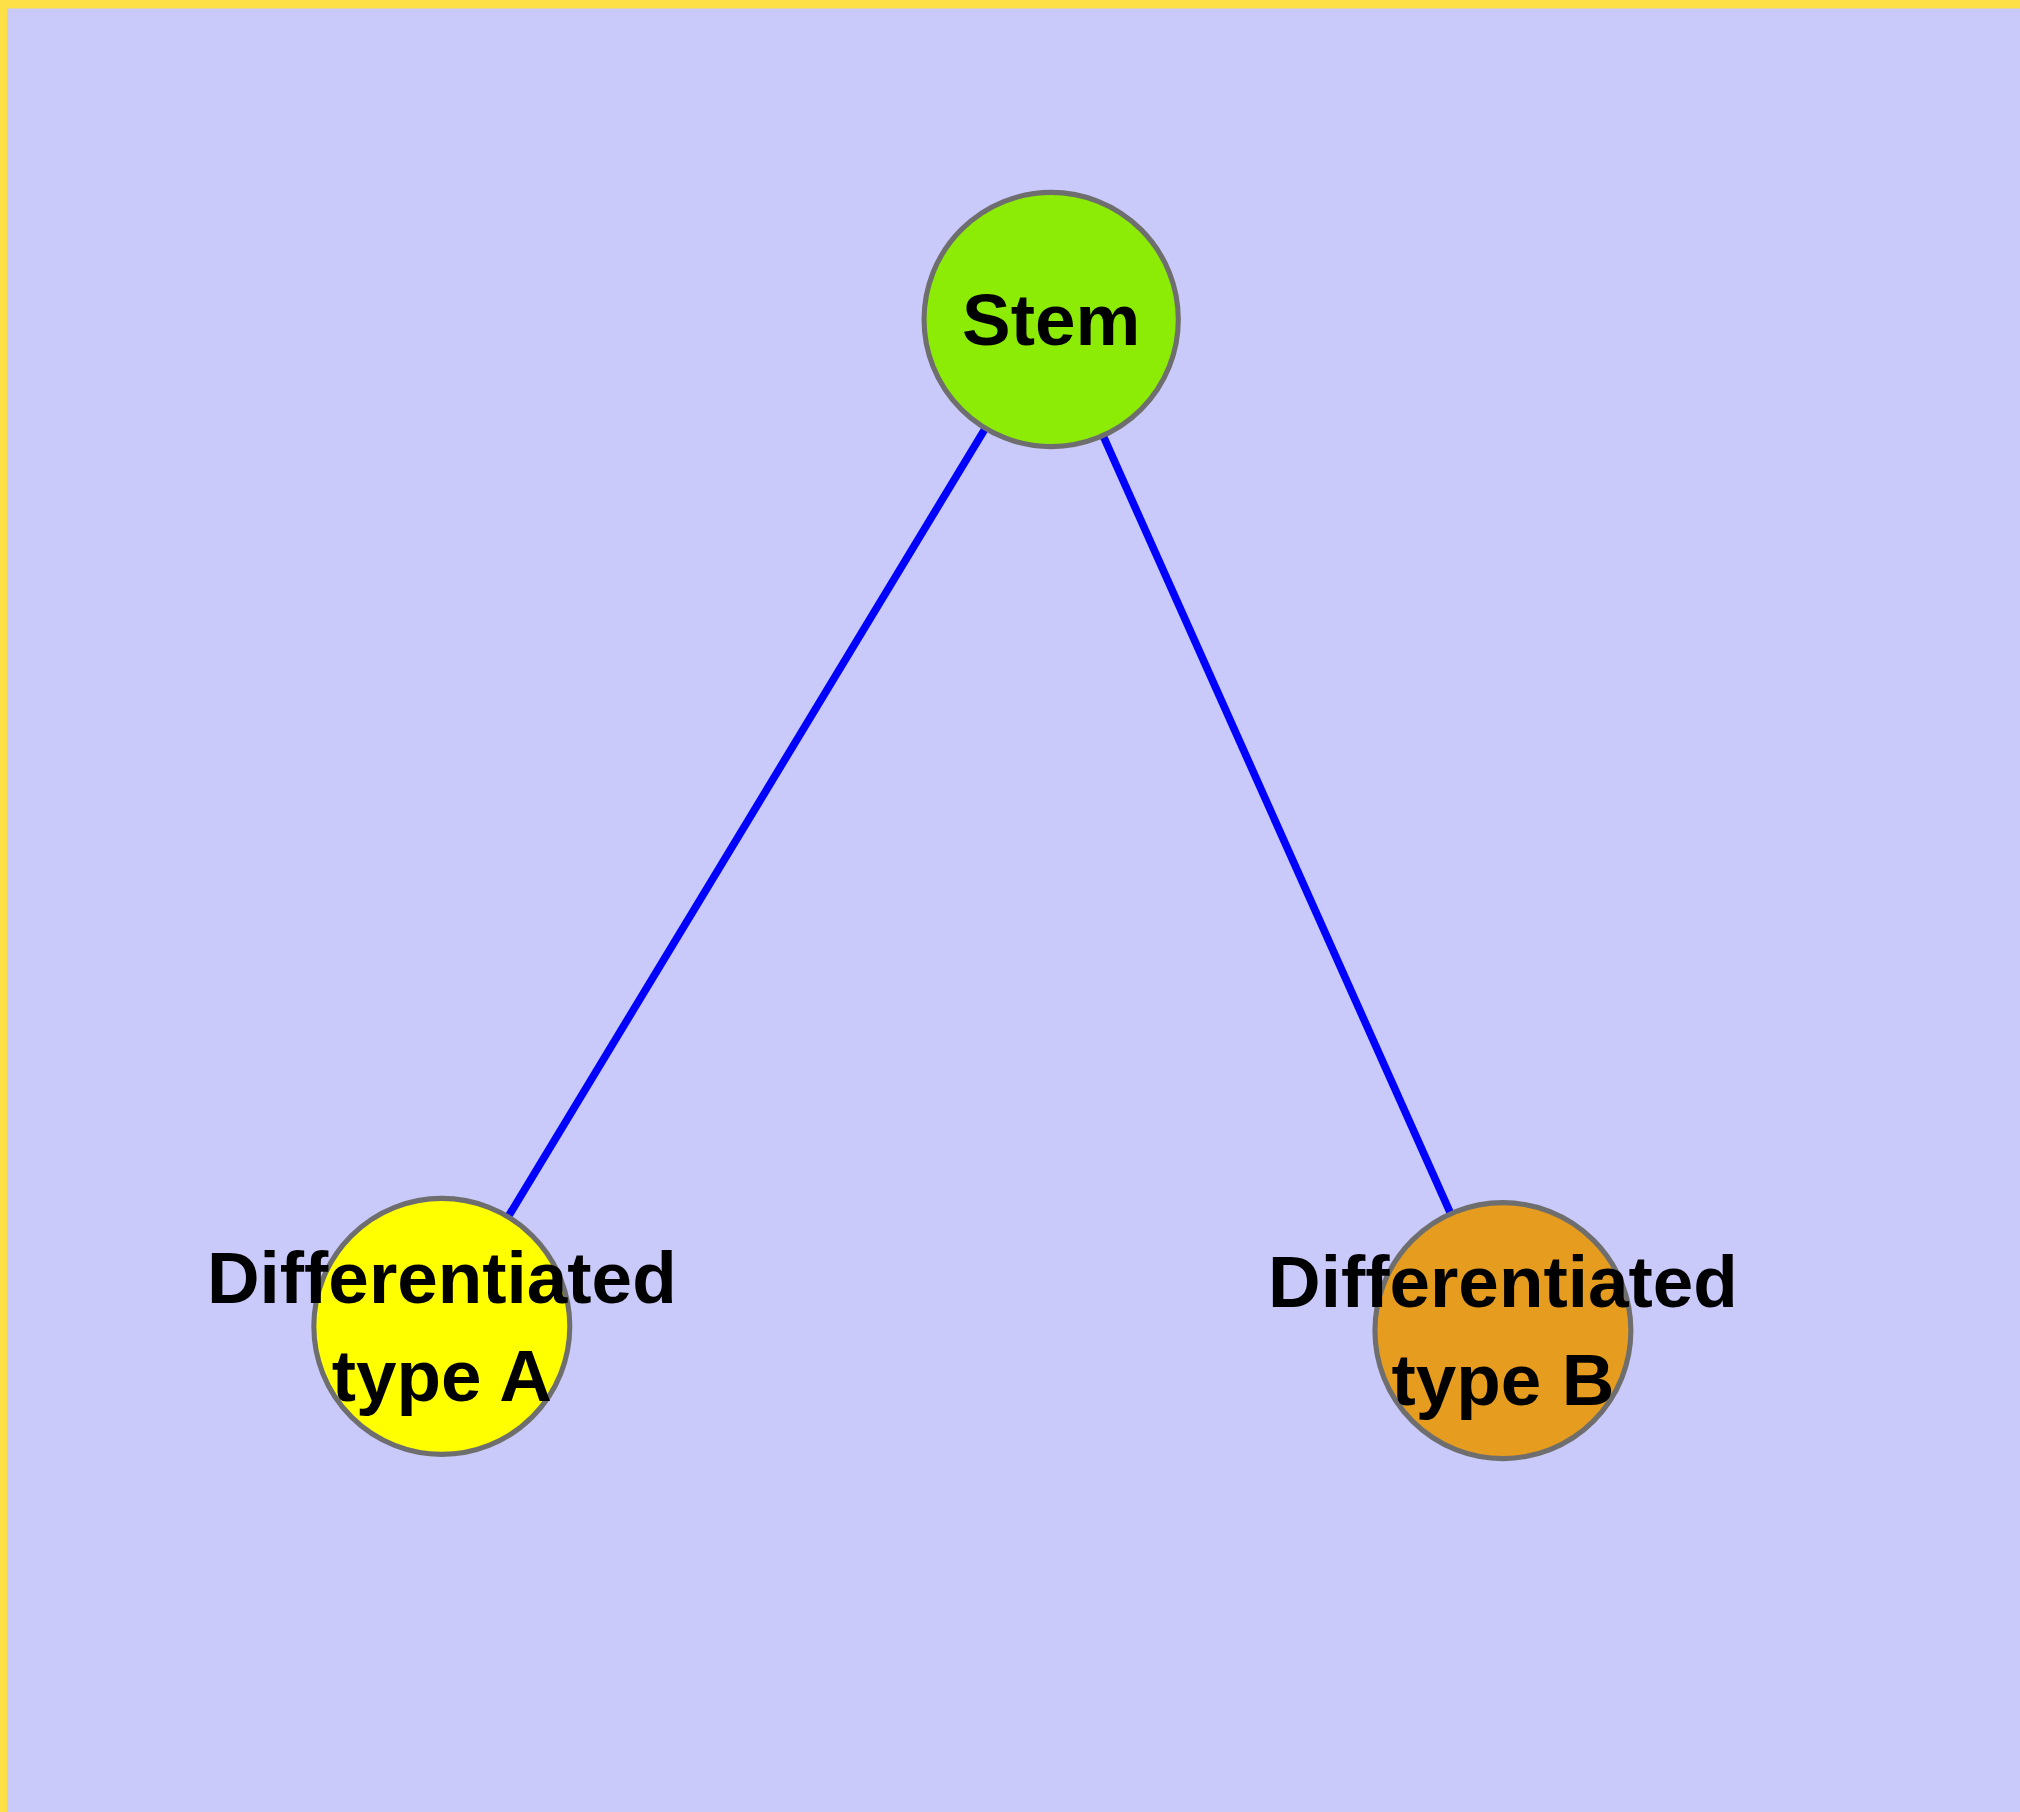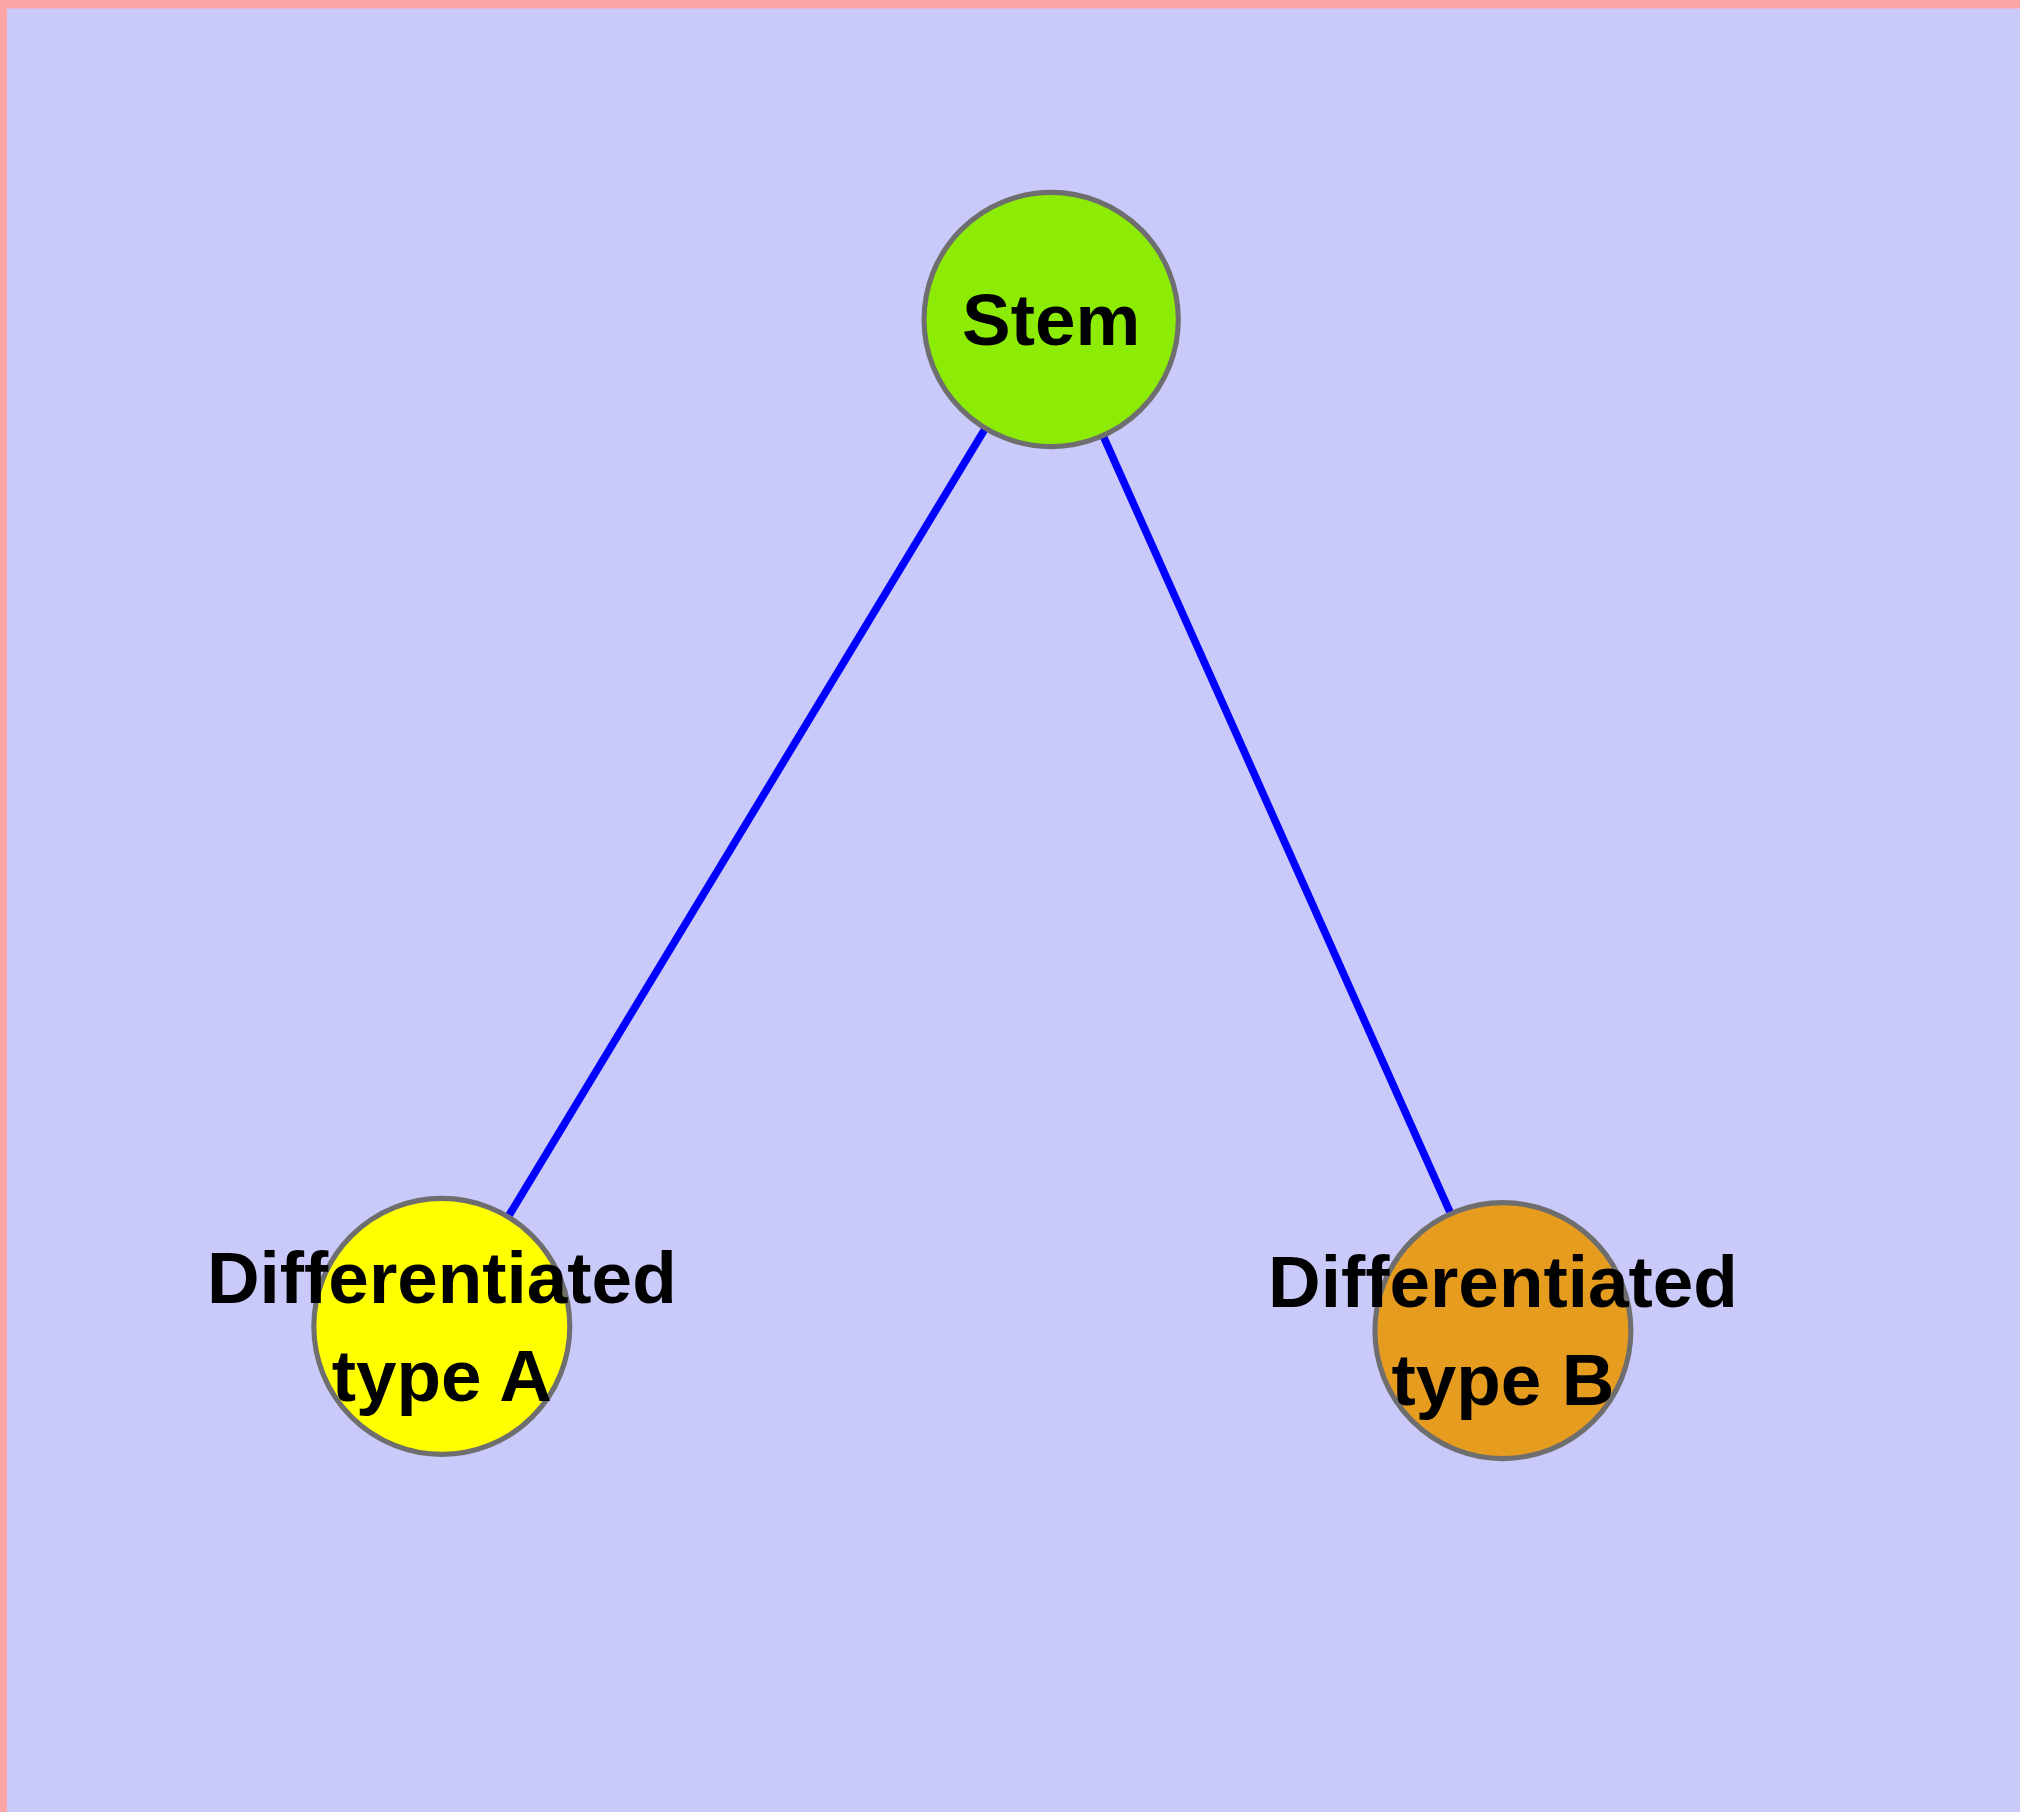--- a/index.html
+++ b/index.html
@@ -4,21 +4,21 @@
 <style>
   html, body {
     margin: 0;
     padding: 0;
     background: #FFFFFF;
   }
   .page {
     position: relative;
     width: 2021px;
     height: 1812px;
-    background: #fca5a5;
+    background: #fde047;
     overflow: hidden;
   }
   svg.diagram {
     position: absolute;
     left: 0;
     top: 0;
     width: 100%;
     height: 100%;
     display: block;
   }

